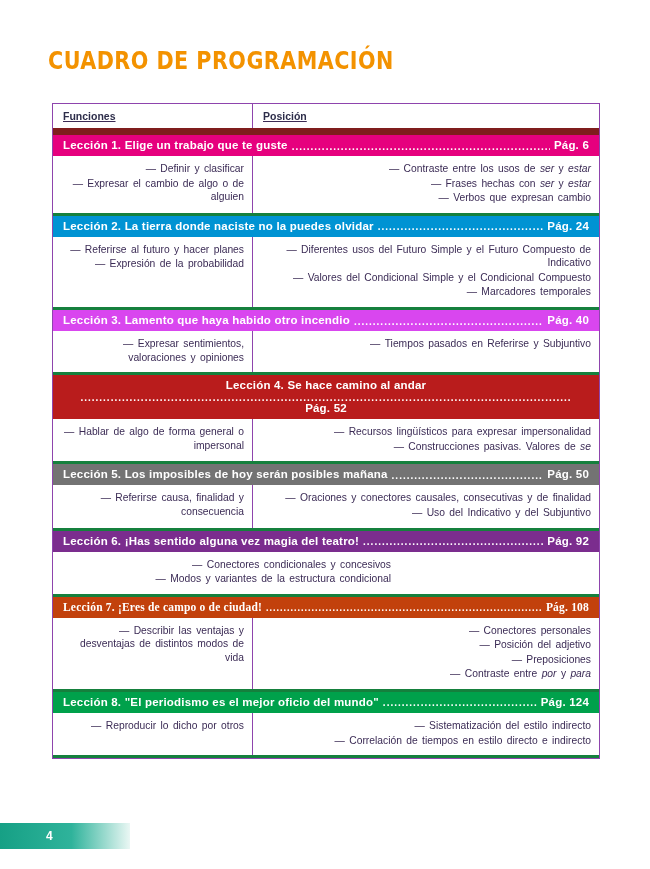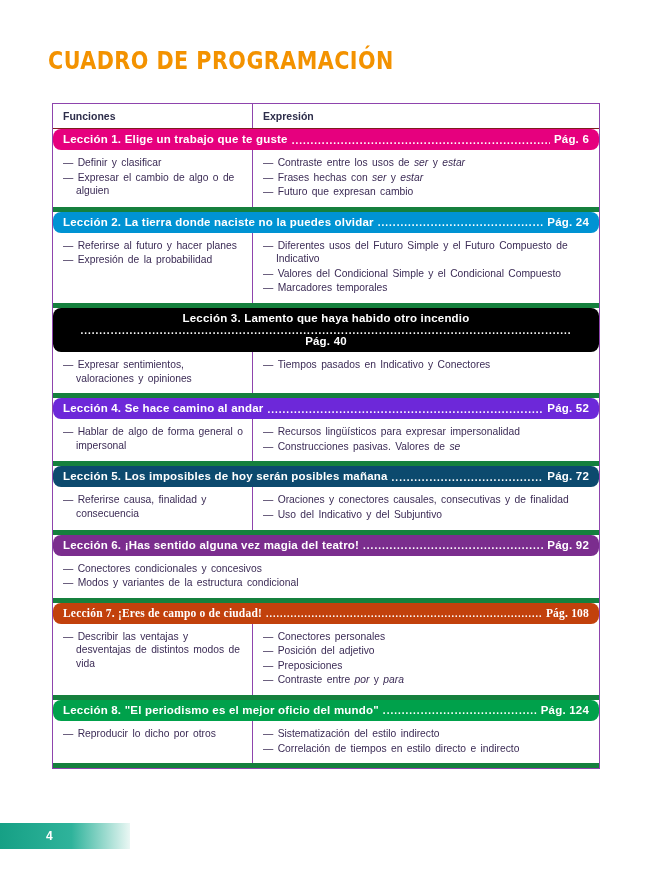--- a/index.html
+++ b/index.html
@@ -37,21 +37,22 @@
   .table {
     position: absolute;
     left: 52px;
     top: 103px;
     width: 548px;
     border: 1px solid #8e44ad;
     box-sizing: border-box;
   }
   .head-row {
     display: flex;
-    border-bottom: 1px solid #7f1d1d;
+    border-bottom: 7px solid #7f1d1d;
+    text-decoration: underline;
   }
   .head-cell {
     font-size: 10.5px;
     font-weight: bold;
     color: #2d2d4a;
     padding: 6px 8px 6px 10px;
     box-sizing: border-box;
   }
   .col-left { width: 200px; border-right: 1px solid #8e44ad; }
   .col-right { width: 346px; }
@@ -59,21 +60,20 @@
   .lesson-bar {
     display: flex;
     align-items: center;
     color: #ffffff;
     font-size: 11.5px;
     font-weight: bold;
     padding: 4px 10px 5px 10px;
     box-sizing: border-box;
     width: 100%;
     letter-spacing: 0.2px;
-    border-radius: 8px;
   }
   .lesson-bar .ltitle { white-space: nowrap; }
   .lesson-bar .dots {
     flex: 1;
     margin: 0 4px;
     overflow: hidden;
     white-space: nowrap;
     font-weight: bold;
     letter-spacing: 1px;
     font-size: 10px;
@@ -81,21 +81,22 @@
     top: 1px;
   }
   .lesson-bar .page {
     white-space: nowrap;
     position: static;
     width: auto;
     height: auto;
   }
   .content-row {
     display: flex;
-    border-bottom: 5px solid #15803d;
+    border-bottom: 3px solid #15803d;
+    text-align: right;
   }
   .cell {
     box-sizing: border-box;
     padding: 6px 8px 7px 10px;
   }
   .cell.left {
     width: 200px;
     border-right: 1px solid #8e44ad;
   }
   .cell.right { width: 346px; }
@@ -139,40 +140,40 @@
 </head>
 <body>
 
 <div class="page">
 
   <div class="page-title">CUADRO DE PROGRAMACIÓN</div>
 
   <div class="table">
     <div class="head-row">
       <div class="head-cell col-left">Funciones</div>
-      <div class="head-cell col-right">Expresión</div>
+      <div class="head-cell col-right">Posición</div>
     </div>
     <div id="lesson-container">
         <div class="lesson-bar" style="background: rgb(230, 0, 126);">
           <span class="ltitle">Lección 1. Elige un trabajo que te guste</span>
           <span class="dots">..................................................................................................................................</span>
           <span class="page">Pág. 6</span>
         </div>
         <div class="content-row">
           <div class="cell left">
             <ul class="dashlist">
               <li>Definir y clasificar</li>
               <li>Expresar el cambio de algo o de alguien</li>
             </ul>
           </div>
           <div class="cell right">
             <ul class="dashlist">
               <li>Contraste entre los usos de <em>ser</em> y <em>estar</em></li>
               <li>Frases hechas con <em>ser</em> y <em>estar</em></li>
-              <li>Futuro que expresan cambio</li>
+              <li>Verbos que expresan cambio</li>
             </ul>
           </div>
         </div>
         <div class="lesson-bar" style="background: rgb(0, 147, 211);">
           <span class="ltitle">Lección 2. La tierra donde naciste no la puedes olvidar</span>
           <span class="dots">..................................................................................................................................</span>
           <span class="page">Pág. 24</span>
         </div>
         <div class="content-row">
           <div class="cell left">
@@ -182,59 +183,59 @@
             </ul>
           </div>
           <div class="cell right">
             <ul class="dashlist">
               <li>Diferentes usos del Futuro Simple y el Futuro Compuesto de Indicativo</li>
               <li>Valores del Condicional Simple y el Condicional Compuesto</li>
               <li>Marcadores temporales</li>
             </ul>
           </div>
         </div>
-        <div class="lesson-bar" style="background: #000000; flex-direction: column;">
+        <div class="lesson-bar" style="background: #d946ef;">
           <span class="ltitle">Lección 3. Lamento que haya habido otro incendio</span>
           <span class="dots">..................................................................................................................................</span>
           <span class="page">Pág. 40</span>
         </div>
         <div class="content-row">
           <div class="cell left">
             <ul class="dashlist">
               <li>Expresar sentimientos, valoraciones y opiniones</li>
             </ul>
           </div>
           <div class="cell right">
             <ul class="dashlist">
-              <li>Tiempos pasados en Indicativo y Conectores</li>
-            </ul>
-          </div>
-        </div>
-        <div class="lesson-bar" style="background: #6d28d9;">
+              <li>Tiempos pasados en Referirse y Subjuntivo</li>
+            </ul>
+          </div>
+        </div>
+        <div class="lesson-bar" style="background: #b91c1c; flex-direction: column;">
           <span class="ltitle">Lección 4. Se hace camino al andar</span>
           <span class="dots">..................................................................................................................................</span>
           <span class="page">Pág. 52</span>
         </div>
         <div class="content-row">
           <div class="cell left">
             <ul class="dashlist">
               <li>Hablar de algo de forma general o impersonal</li>
             </ul>
           </div>
           <div class="cell right">
             <ul class="dashlist">
               <li>Recursos lingüísticos para expresar impersonalidad</li>
               <li>Construcciones pasivas. Valores de <em>se</em></li>
             </ul>
           </div>
         </div>
-        <div class="lesson-bar" style="background: #0c4a6e;">
+        <div class="lesson-bar" style="background: #737373;">
           <span class="ltitle">Lección 5. Los imposibles de hoy serán posibles mañana</span>
           <span class="dots">..................................................................................................................................</span>
-          <span class="page">Pág. 72</span>
+          <span class="page">Pág. 50</span>
         </div>
         <div class="content-row">
           <div class="cell left">
             <ul class="dashlist">
               <li>Referirse causa, finalidad y consecuencia</li>
             </ul>
           </div>
           <div class="cell right">
             <ul class="dashlist">
               <li>Oraciones y conectores causales, consecutivas y de finalidad</li>

